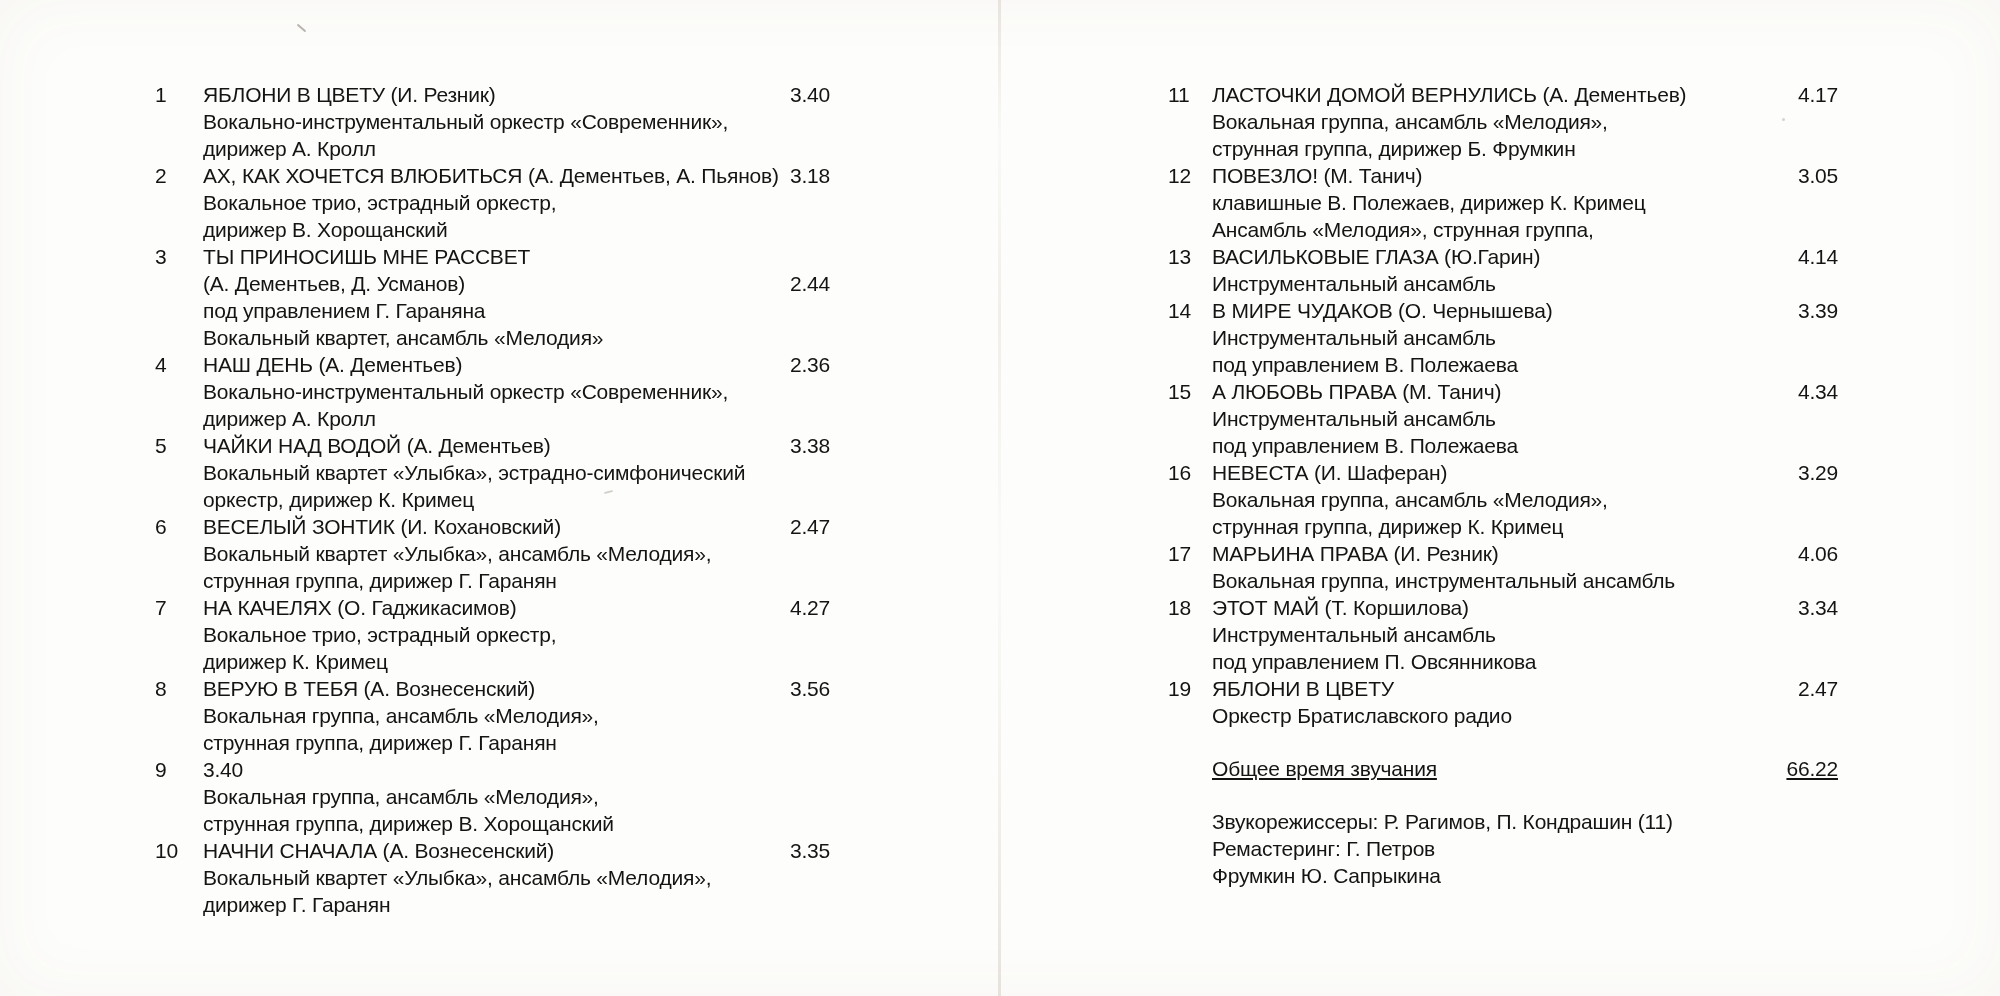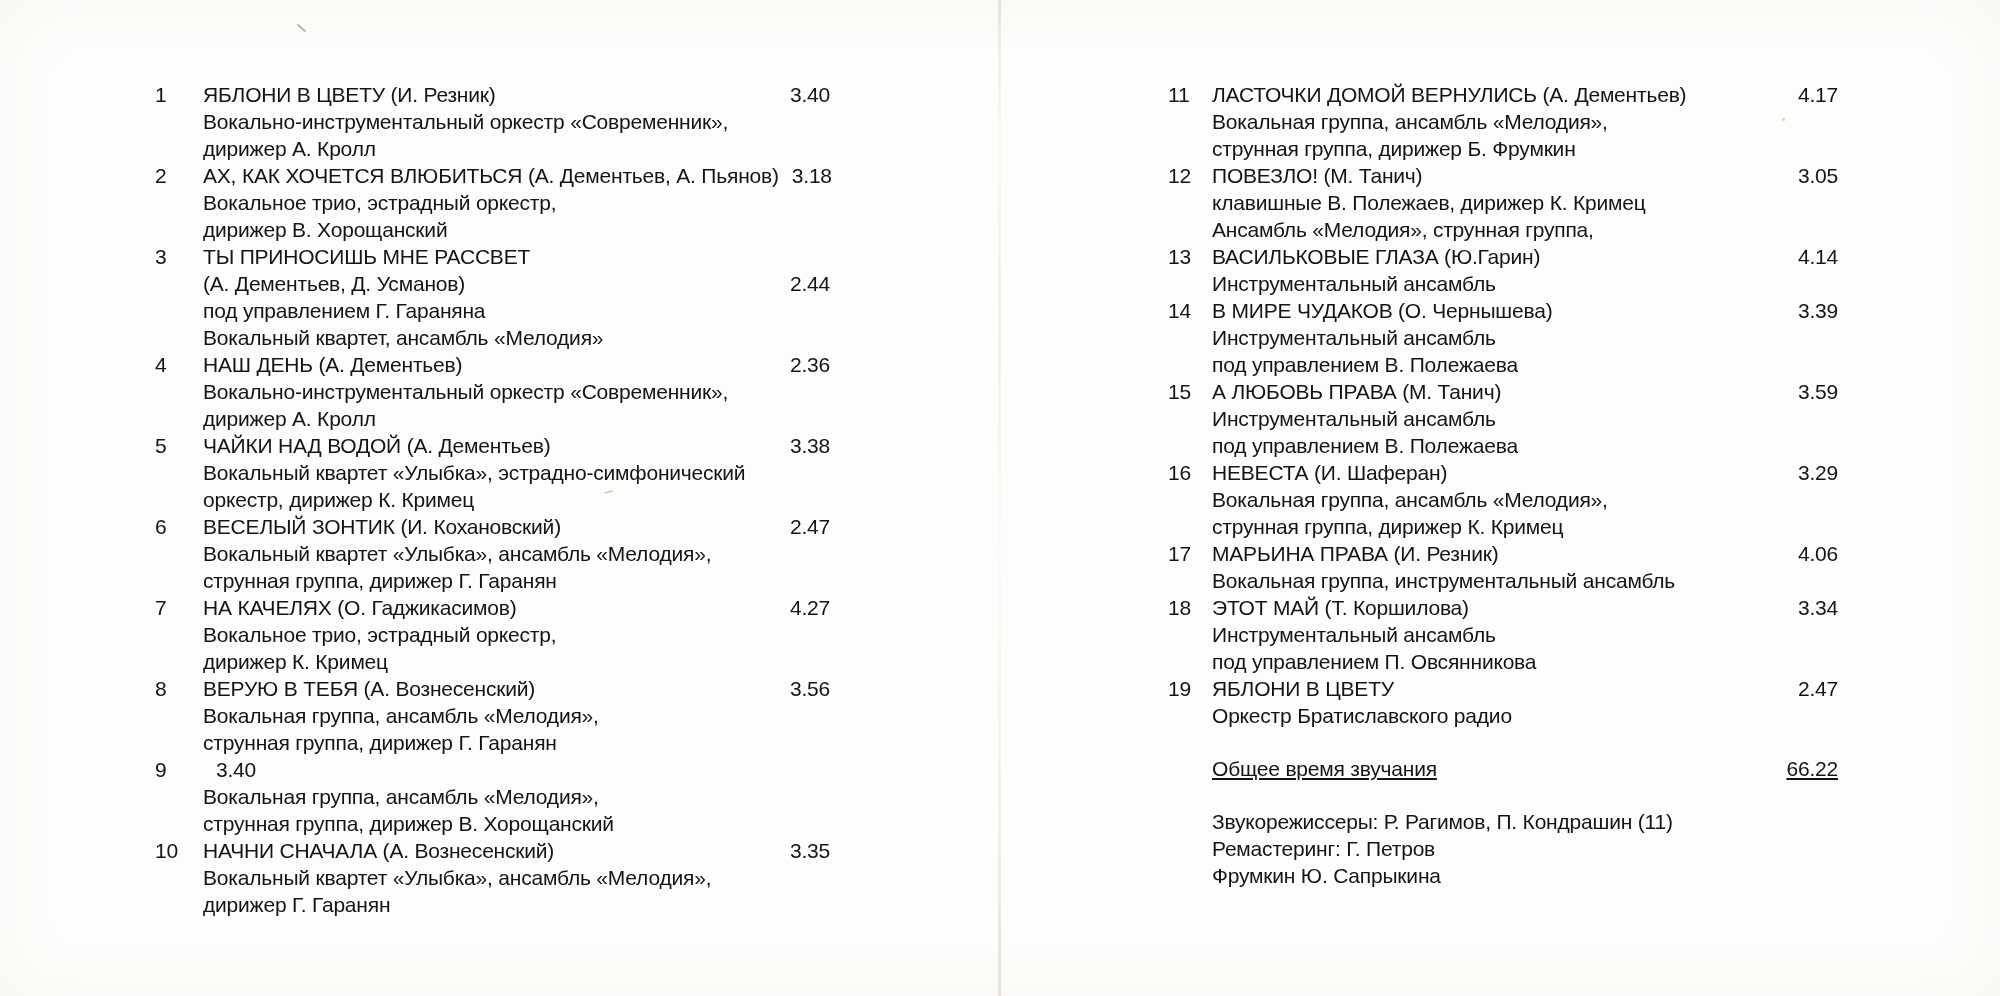--- a/index.html
+++ b/index.html
@@ -39,21 +39,21 @@
         border-radius: 50%; background: rgba(150,135,120,0.35); }
 
   .col { position: absolute; top: 81px; }
   .col-left  { left: 155px;  width: 675px; }
   .col-right { left: 1168px; width: 670px; }
 
   .row { display: flex; align-items: baseline; }
   .num { flex: 0 0 48px; }
   .col-right .num { flex: 0 0 44px; }
   .text { flex: 1 1 auto; white-space: nowrap; }
-  .time { flex: 0 0 auto; margin-left: 13px; white-space: nowrap; }
+  .time { flex: 0 0 auto; margin-left: 0; white-space: nowrap; }
 
   .total-row { margin-top: 26px; text-decoration: underline; }
   .total-row .text { }
   .credits { margin-top: 26px; }
 </style>
 </head>
 <body>
 
 <div class="page">
   <div class="fold"></div>
@@ -272,21 +272,21 @@
           </div>
           <div class="row">
             <span class="num"></span>
             <span class="text">под управлением В. Полежаева</span>
           </div>
         </div>
         <div class="track">
           <div class="row">
             <span class="num">15</span>
             <span class="text">А ЛЮБОВЬ ПРАВА (М. Танич)</span>
-            <span class="time">3.59</span>
+            <span class="time">4.34</span>
           </div>
           <div class="row">
             <span class="num"></span>
             <span class="text">Инструментальный ансамбль</span>
           </div>
           <div class="row">
             <span class="num"></span>
             <span class="text">под управлением В. Полежаева</span>
           </div>
         </div>

